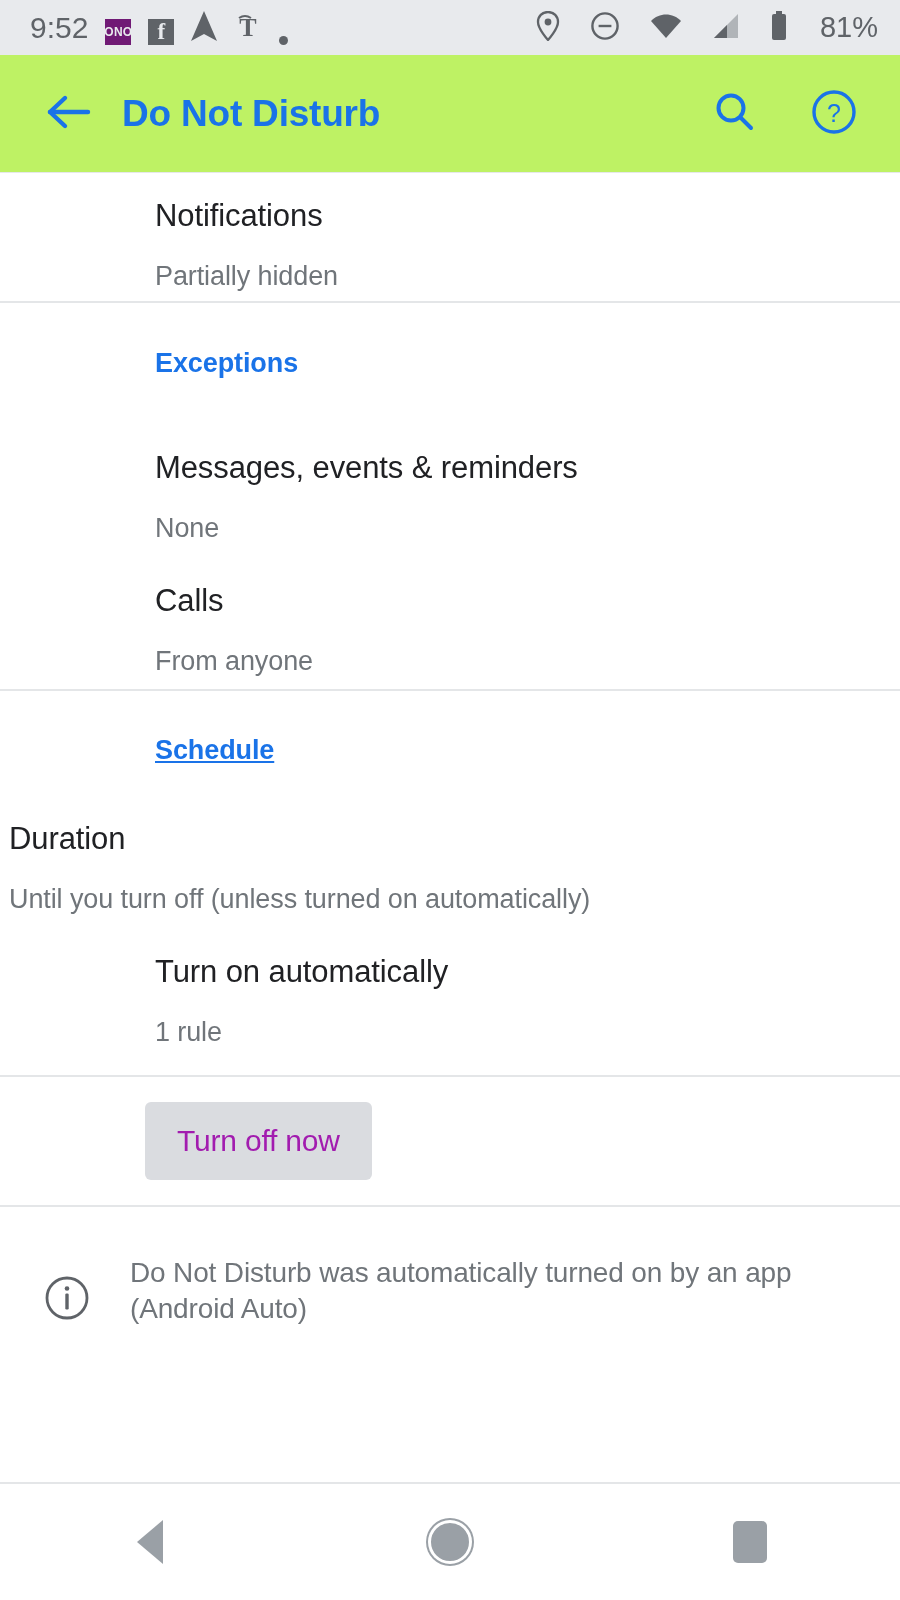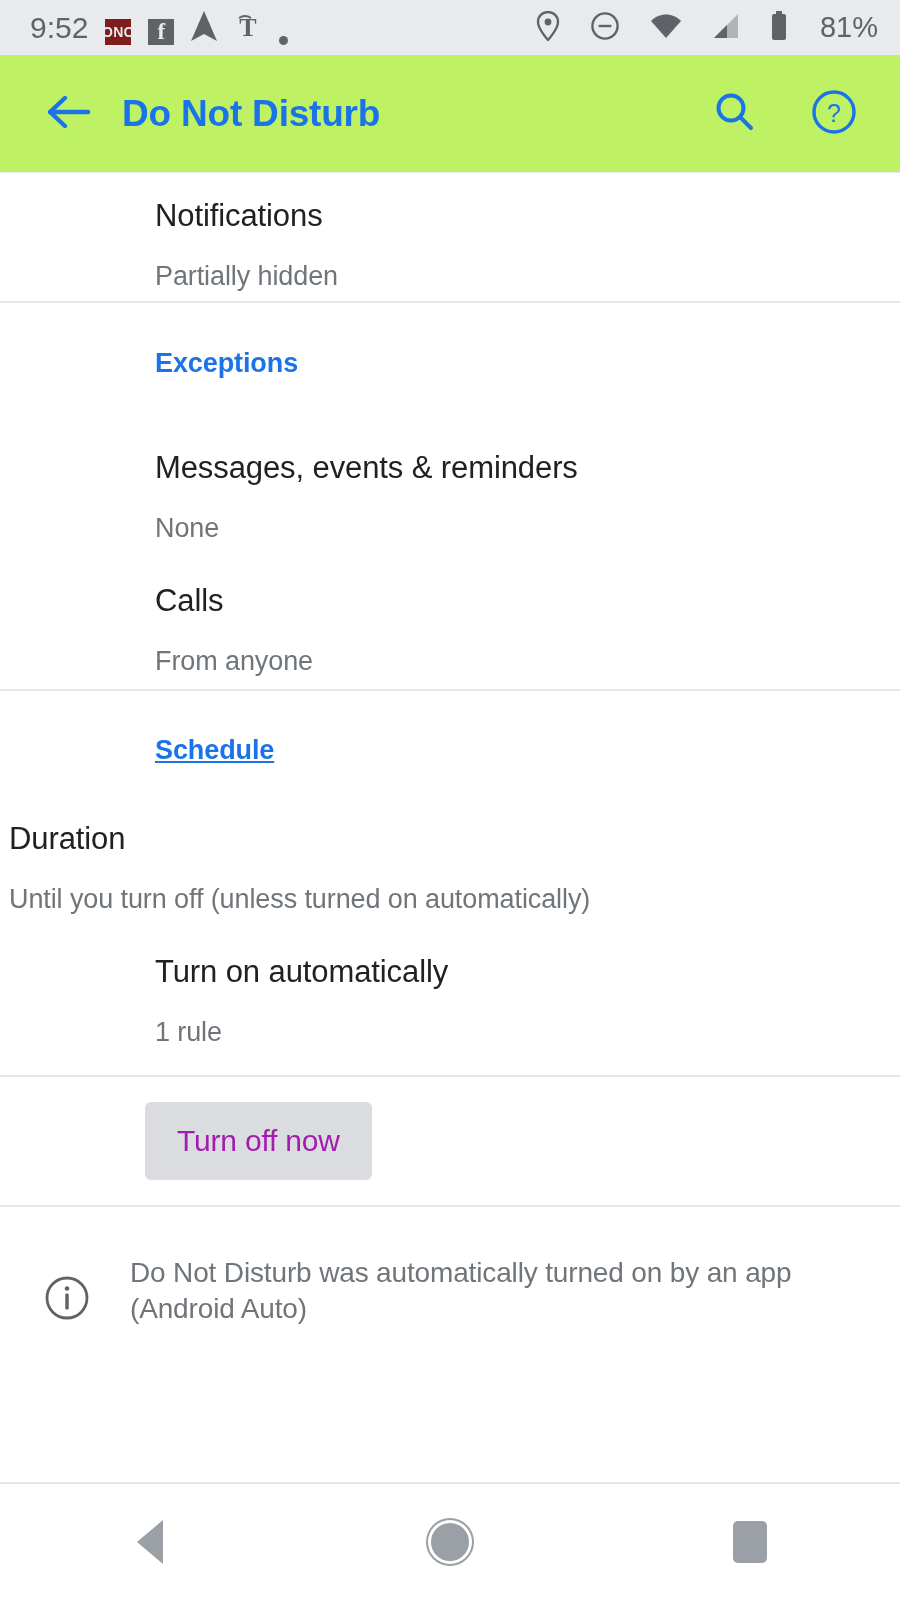--- a/index.html
+++ b/index.html
@@ -16,23 +16,23 @@
     height: 55px; background: #e8eaed;
     display: flex; align-items: center;
     padding: 0 22px 0 30px;
     color: #5f6368;
   }
   .status-left { display: flex; align-items: flex-end; gap: 17px; }
   .status-right { display: flex; align-items: center; gap: 30px; margin-left: auto; }
   .clock { font-size: 30px; color: #5f6368; letter-spacing: 0px; }
   .battery-pct { font-size: 29px; color: #5f6368; margin-left: 2px; }
   .sonos-ico {
-    width: 26px; height: 26px; background: #7f1d1d;
+    width: 26px; height: 26px; background: #701a75;
     display: flex; align-items: center; justify-content: center;
-    color: #e8eaed; font-size: 14px; letter-spacing: .3px; font-weight: bold;
+    color: #e8eaed; font-size: 12px; letter-spacing: .3px; font-weight: bold;
   }
   .fb-ico {
     width: 26px; height: 26px; background: #5f6368; color: #e8eaed;
     display: flex; align-items: center; justify-content: center;
     font-family: "Liberation Serif", serif; font-size: 23px; font-weight: bold;
     line-height: 1;
   }
   .dot-ico { width: 9px; height: 9px; border-radius: 50%; background: #5f6368; }
 
   

